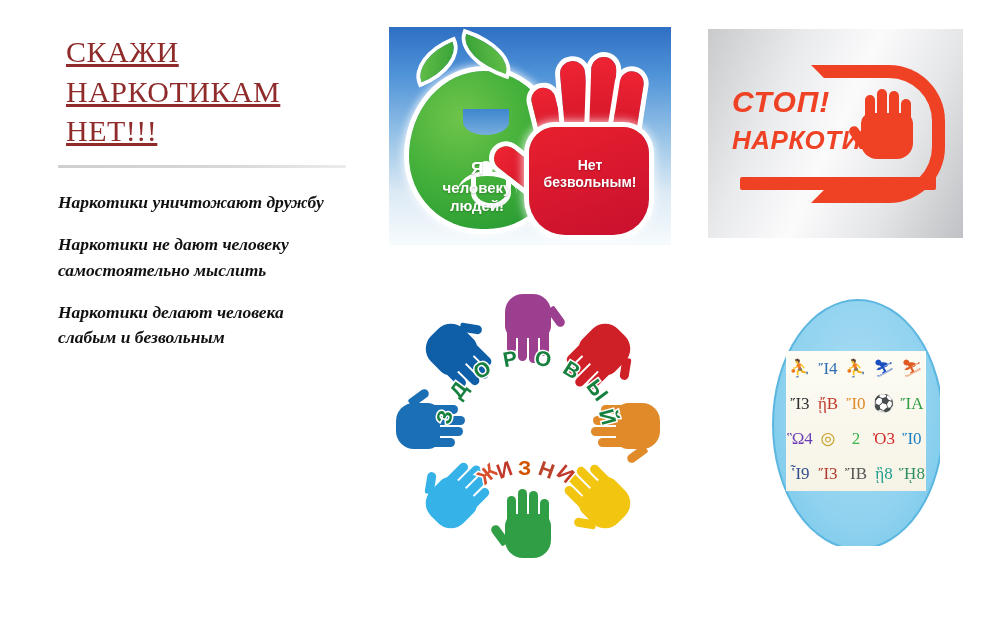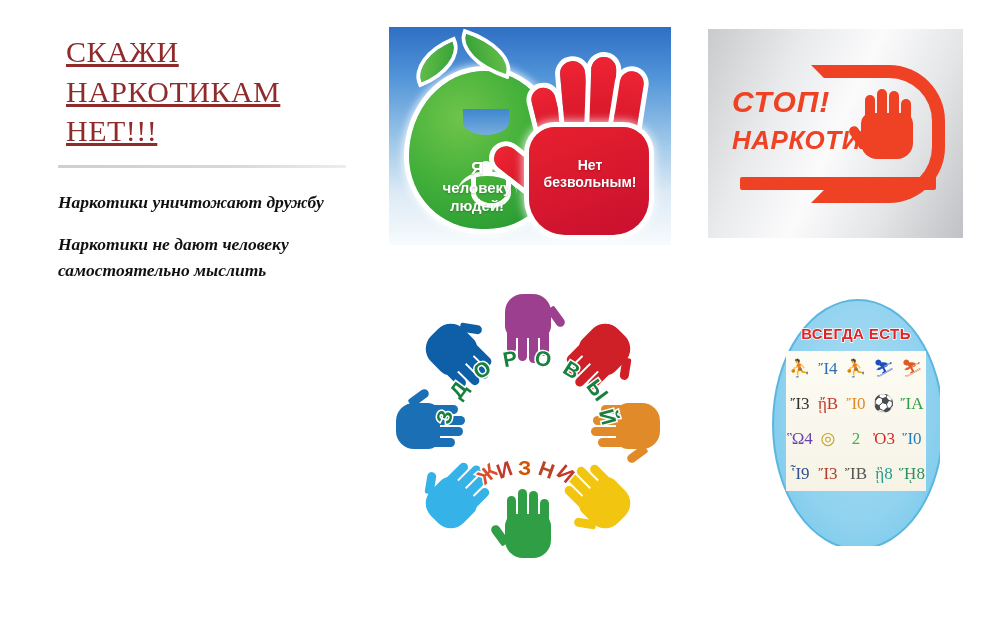--- a/index.html
+++ b/index.html
@@ -181,20 +181,21 @@
 <body>
 
 <div class="stage">
 
   <div id="left-column">
     <h1 id="poster-title">СКАЖИ НАРКОТИКАМ НЕТ!!!</h1>
     <div id="title-rule"></div>
     <ul id="bullet-list">
       <li>Наркотики уничтожают дружбу</li>
       <li>Наркотики не дают человеку самостоятельно мыслить</li>
+      <li>Наркотики делают человека слабым и безвольным</li>
     </ul>
   </div>
 
   <div class="poster" id="poster-apple">
     <div id="apple-shape">
       <div id="apple-notch"></div>
       <div id="person-head"></div>
       <div id="person-arms"></div>
       <div id="person-body"></div>
     </div>
@@ -317,21 +318,20 @@
         <span style="color: rgb(217, 79, 43); left: 100.147px; top: 20.0828px; transform: rotate(-40deg);">Ж</span>
         <span style="color: rgb(192, 57, 43); left: 118.795px; top: 15.568px; transform: rotate(-20deg);">И</span>
         <span style="color: rgb(211, 84, 0); left: 140px; top: 14px; transform: rotate(0deg);">З</span>
         <span style="color: rgb(185, 68, 42); left: 161.205px; top: 15.568px; transform: rotate(20deg);">Н</span>
         <span style="color: rgb(192, 57, 43); left: 179.853px; top: 20.0828px; transform: rotate(40deg);">И</span>
       </div>
   </div>
 
   <div class="poster" id="poster-choice">
     <div id="choice-circle"></div>
-    <div id="choice-top-text">ВСЕГДА ЕСТЬ</div>
     <div id="choice-collage">
         <div class="sport" style="color: rgb(176, 42, 143);">⛹</div>
         <div class="sport" style="color: rgb(47, 111, 181);">Ἴ4</div>
         <div class="sport" style="color: rgb(17, 17, 17);">⛹</div>
         <div class="sport" style="color: rgb(26, 79, 191);">⛷</div>
         <div class="sport" style="color: rgb(224, 91, 34);">⛷</div>
         <div class="sport" style="color: rgb(47, 47, 47);">Ἴ3</div>
         <div class="sport" style="color: rgb(192, 57, 43);">ᾔB</div>
         <div class="sport" style="color: rgb(224, 138, 42);">Ἴ0</div>
         <div class="sport" style="color: rgb(45, 45, 45);">⚽</div>

